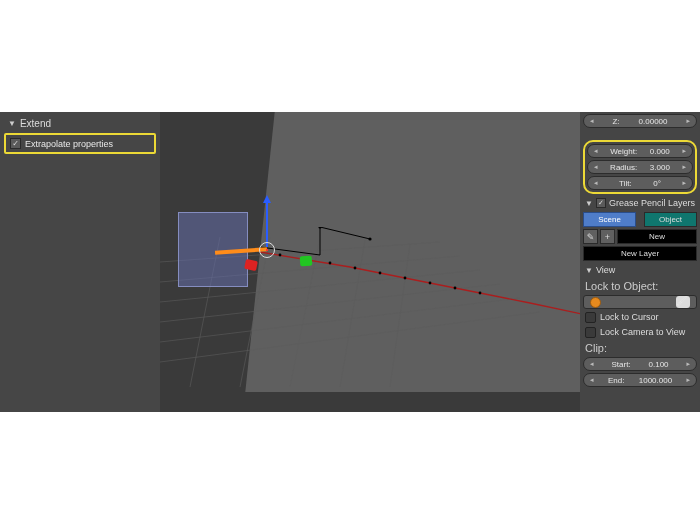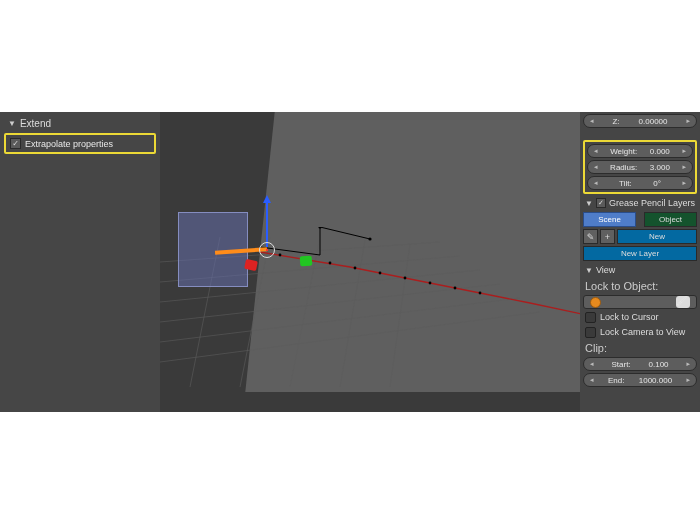--- a/index.html
+++ b/index.html
@@ -82,38 +82,38 @@
   }
   .numfield {
     background: #5d5d5d; border-radius: 7px; height: 14px;
     display: flex; align-items: center; justify-content: space-between;
     padding: 0 6px; color: #e6e6e6; position: relative;
     border: 1px solid #2c2c2c;
   }
   .numfield .l { font-size: 8px; }
   .numfield .r { font-size: 8px; }
   .numfield .ar { font-size: 7px; color: #bbb; }
-  .group-hl { border: 2px solid #ecd936; border-radius: 2px; padding: 2px; display: flex; flex-direction: column; gap: 2px; }
+  .group-hl { border: 2px solid #ecd936; border-radius: 10px; padding: 2px; display: flex; flex-direction: column; gap: 2px; }
   .section-hdr {
     display: flex; align-items: center; gap: 3px; color: #ddd; font-size: 9px;
     padding: 2px 2px;
   }
   .section-hdr .chk2 {
     width: 10px; height: 10px; background: #5a5a5a; border: 1px solid #2a2a2a;
     display: flex; align-items: center; justify-content: center; font-size: 7px;
   }
   .btn-row { display: flex; gap: 8px; }
   .btn {
-    flex: 1; background: #14532d; height: 15px; font-size: 8px; color: #ddd;
+    flex: 1; background: #0f766e; height: 15px; font-size: 8px; color: #ddd;
     display: flex; align-items: center; justify-content: center;
     border: 1px solid #2a2a2a; cursor: pointer;
   }
   .btn.active { background: #4f7dc9; color: #fff; border-color: #2a4d8a; }
   .btn-wide {
-    background: #0369a1; height: 15px; font-size: 8px; color: #ddd;
+    background: #000000; height: 15px; font-size: 8px; color: #ddd;
     display: flex; align-items: center; justify-content: center;
     border: 1px solid #2a2a2a; cursor: pointer;
   }
   .icon-row { display: flex; gap: 2px; }
   .icon-sq { width: 15px; height: 15px; background: #606060; border: 1px solid #2a2a2a; display: flex; align-items: center; justify-content: center; }
   .label-tiny { font-size: 11px; color: #ccc; padding: 1px 2px; }
   .chk-row { display: flex; gap: 4px; padding: 1px 2px; }
   .chk3 { width: 11px; height: 11px; background: #3a3a3a; border: 1px solid #222; border-radius: 2px; }
   .eye { width: 14px; height: 12px; background: #ddd; border-radius: 3px; }
   .orange-circ { width: 11px; height: 11px; background: #e68a1e; border-radius: 50%; border: 1px solid #9a5a10; }

